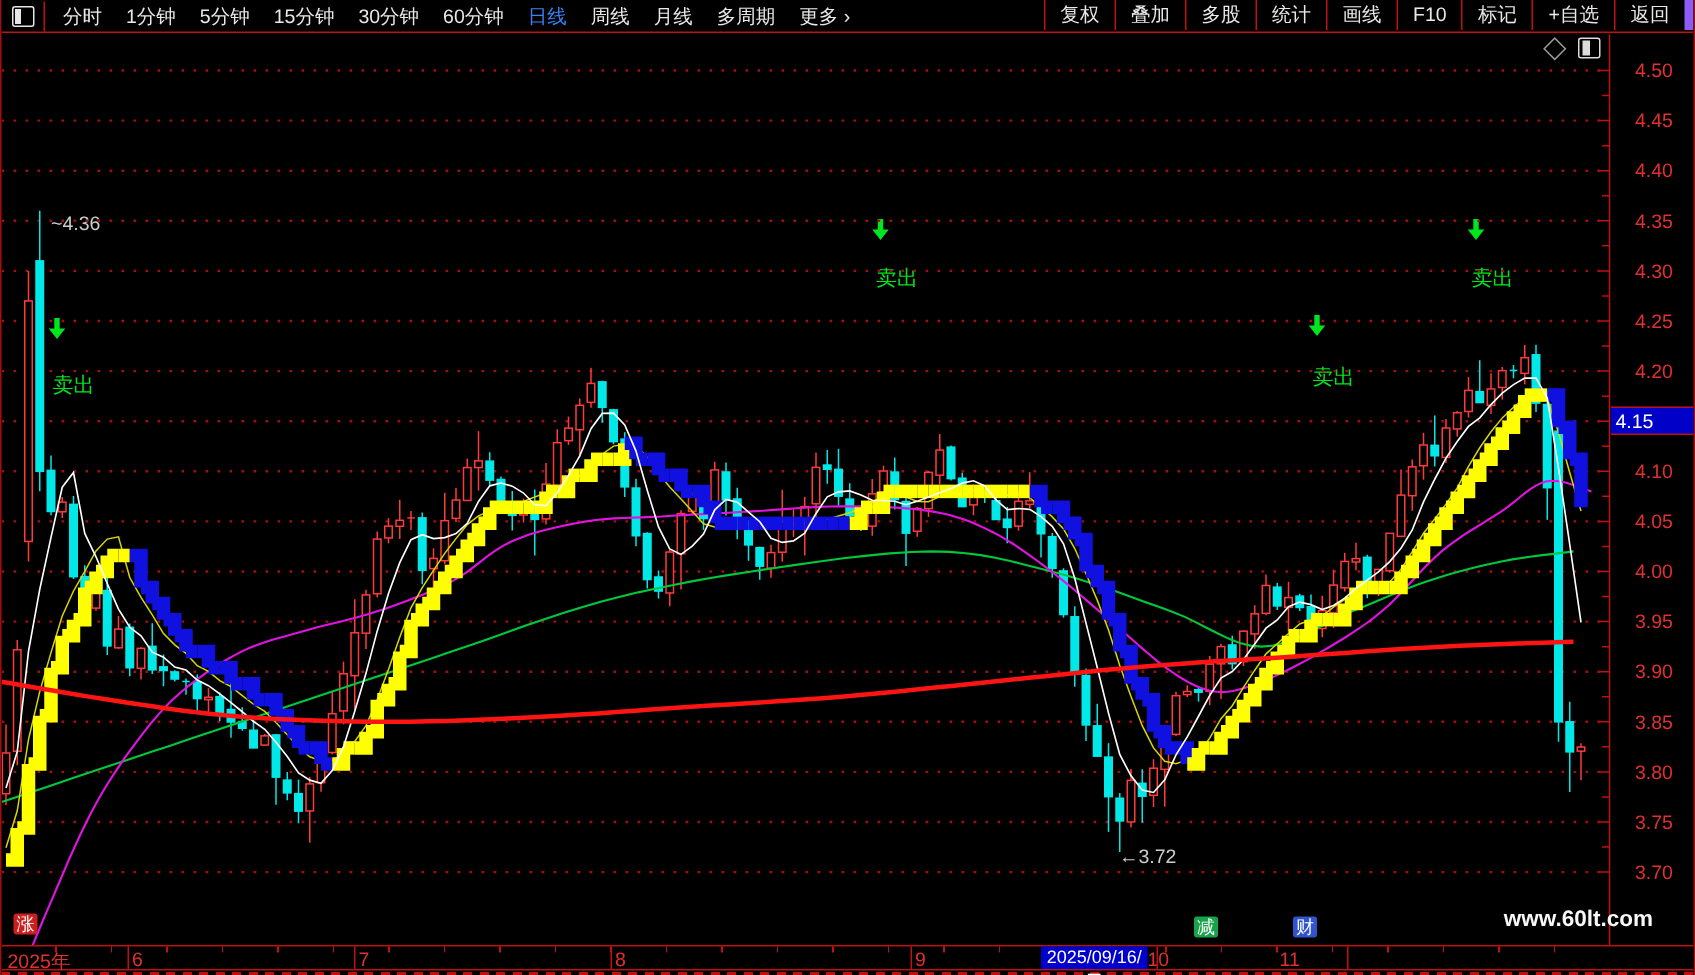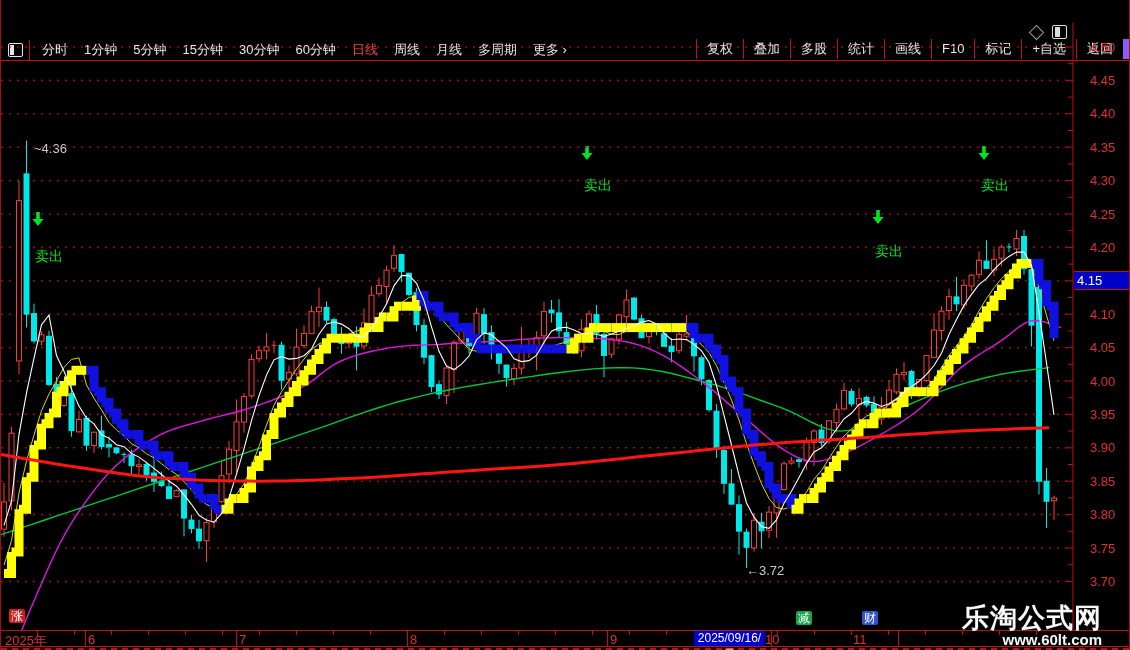--- a/index.html
+++ b/index.html
@@ -1,27 +1,27 @@
 <!DOCTYPE html>
 <html><head>
 <meta charset="utf-8">
 <style>
   html,body{margin:0;padding:0;background:#000;}
   .app{position:relative;width:1130px;height:650px;background:#000;overflow:hidden;
        font-family:"Liberation Sans","DejaVu Sans",sans-serif;
        border-left:1px solid #a01010;border-right:1px solid #a01010;box-sizing:border-box;}
   
   .menu-bar{position:absolute;left:0;top:0;width:100%;height:22px;background:#000;
-            border-bottom:1px solid #c01010;display:flex;align-items:center;box-sizing:border-box;margin-top:39px;}
+            border-bottom:1px solid #c01010;display:flex;align-items:center;box-sizing:border-box;}
   .menu-left{display:flex;align-items:center;height:100%;}
   .win-icon{width:13px;height:12px;border:1px solid #e6e6e6;border-radius:2px;margin:0 6px 0 7px;position:relative;}
   .win-icon::after{content:"";position:absolute;left:1px;top:1px;bottom:1px;width:4px;background:#e6e6e6;}
   .menu-sep{width:1px;height:20px;background:#c01010;margin-right:4px;}
   .menu-item{color:#e8e8e8;font-size:13px;padding:0 8px;white-space:nowrap;cursor:default;}
-  .menu-item.active{color:#ef4444;}
+  .menu-item.active{color:#3b82f6;}
   .menu-right{margin-left:auto;display:flex;height:100%;align-items:flex-start;}
   .menu-right .menu-item{border-left:1px solid #c01010;padding:0 10px;height:20px;line-height:20px;}
   .menu-right .menu-item:last-child{border-right:6px solid #8b5cf6;}
   
   .title-bar{position:absolute;left:0;top:23px;width:1071px;height:19px;display:flex;align-items:center;}
   .chart-title{color:#f0f0f0;font-size:13px;margin-left:3px;white-space:nowrap;}
   .dd-circle{width:13px;height:13px;border-radius:50%;background:#8a8a8a;margin:0 6px;position:relative;flex:none;}
   .dd-circle::after{content:"";position:absolute;left:3px;top:4px;width:5px;height:5px;
                     border-right:2px solid #fff;border-bottom:2px solid #fff;transform:rotate(45deg) scale(.8);}
   .ma-val{font-size:13px;margin-right:14px;white-space:nowrap;}
@@ -627,18 +627,17 @@
     <span id="month-labels"><span class="month-label" style="left: 87px;">6</span><span class="month-label" style="left: 238px;">7</span><span class="month-label" style="left: 409px;">8</span><span class="month-label" style="left: 609px;">9</span><span class="month-label" style="left: 764px;">10</span><span class="month-label" style="left: 852px;">11</span></span>
     <span id="axis-seps"><span class="axis-sep" style="left: 84px;"></span><span class="axis-sep" style="left: 235px;"></span><span class="axis-sep" style="left: 406px;"></span><span class="axis-sep" style="left: 606px;"></span><span class="axis-sep" style="left: 770px;"></span><span class="axis-sep" style="left: 897px;"></span></span>
     <span class="sel-date" id="sel-date" style="left: 693px; width: 71px;">2025/09/16/二</span>
   </div>
 
   <span class="badge" id="badge-0" style="left: 8px; top: 609px; background: rgb(204, 32, 32);">涨</span>
   <span class="badge" id="badge-1" style="left: 795px; top: 611px; background: rgb(23, 163, 74);">减</span>
   <span class="badge" id="badge-2" style="left: 861px; top: 611px; background: rgb(47, 84, 204);">财</span>
 
   <div class="watermark">
-    <div class="wm1">乐淘公式网</div>
     <div class="wm2">www.60lt.com</div>
   </div>
 
   <div class="bottom-strip"></div>
 </div>
 
 </body></html>

